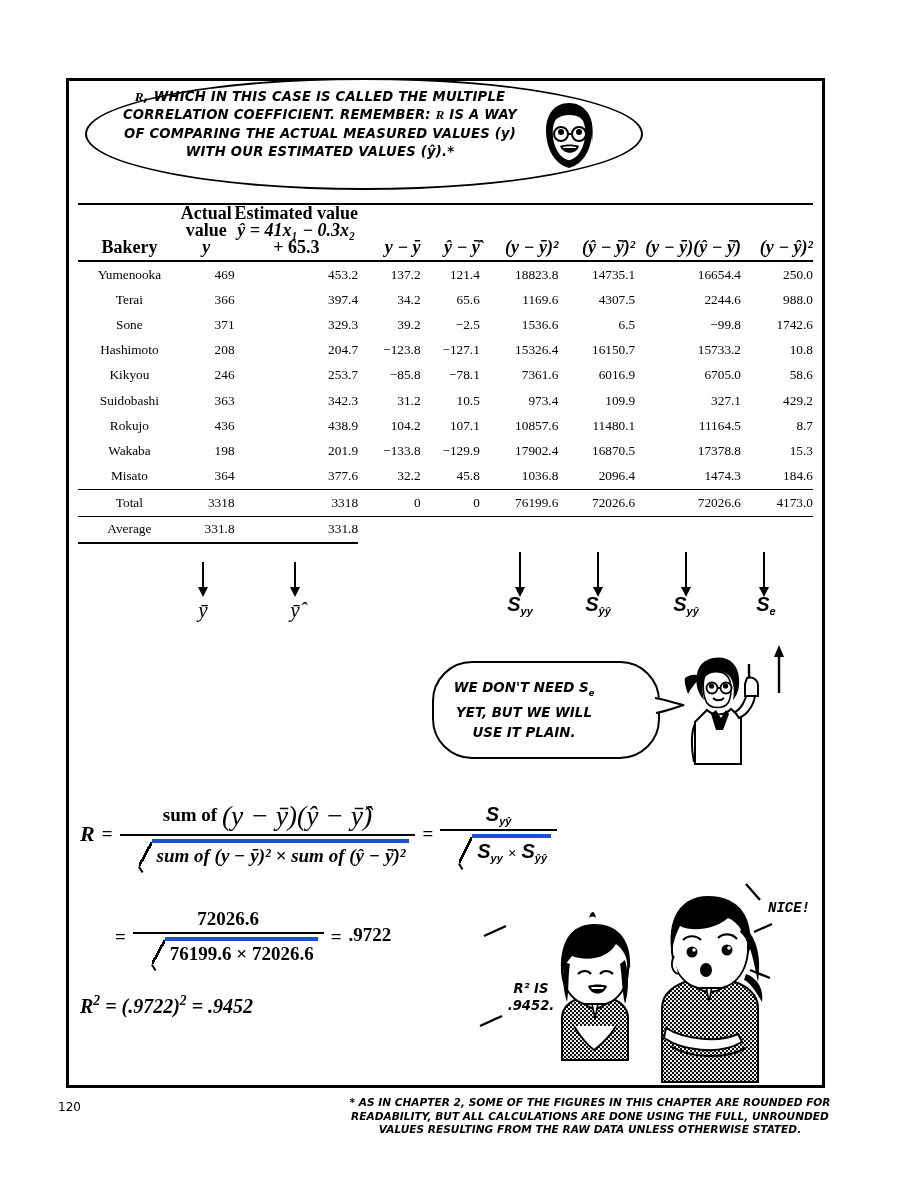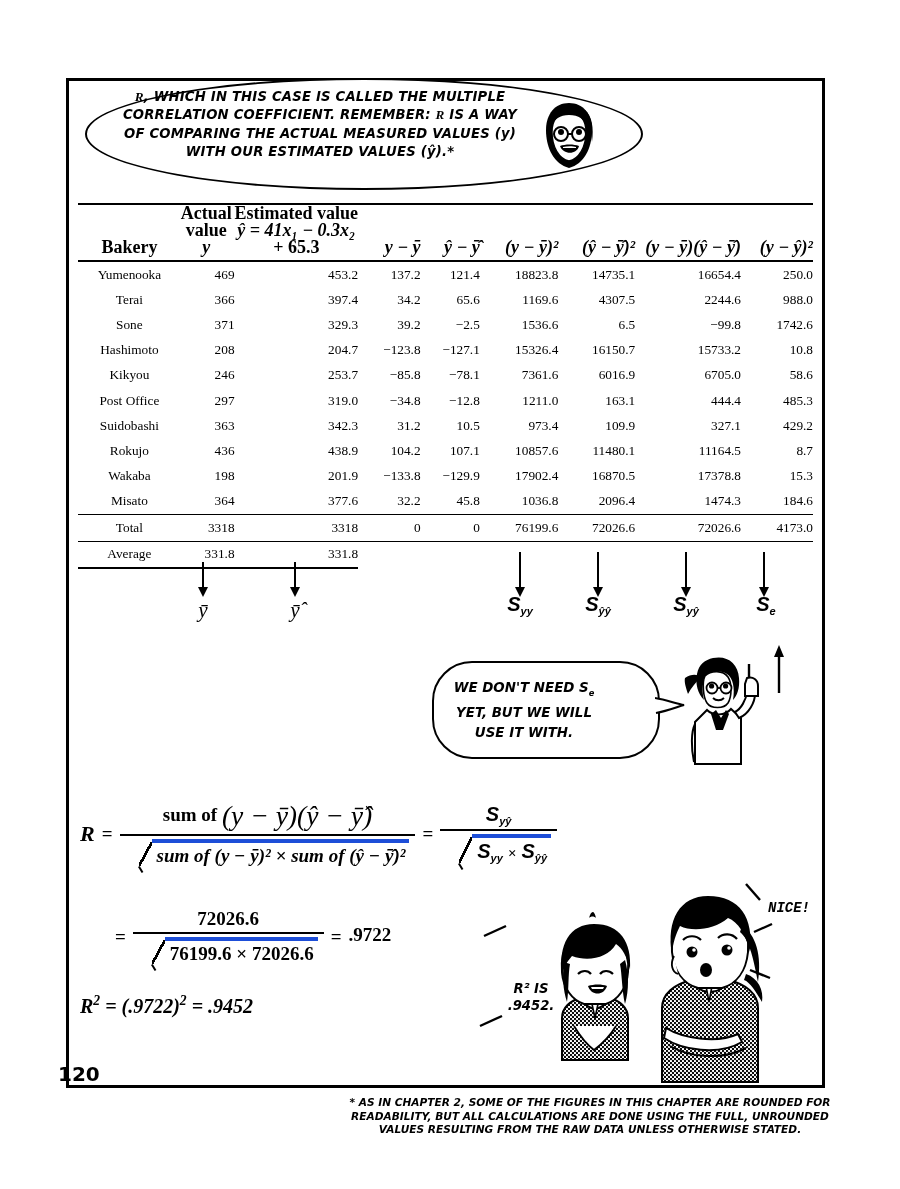--- a/index.html
+++ b/index.html
@@ -308,24 +308,24 @@
     text-align: center;
     font-family: "DejaVu Sans", sans-serif;
     font-weight: bold;
     font-style: italic;
     font-size: 10.6px;
     line-height: 13.6px;
   }
   #page-number {
     position: absolute;
     left: 58px;
-    top: 1062px;
+    top: 1100px;
     font-family: "DejaVu Sans", sans-serif;
-    font-weight: bold;
-    font-size: 20px;
+    font-weight: normal;
+    font-size: 12px;
   }
   .ovl { fill: #000; }
 </style>
 </head>
 <body>
 
 <div id="page-frame"></div>
 
 <div id="bubble-top"></div>
 <div id="bubble-top-text">
@@ -426,31 +426,20 @@
         <td class="c-num w-y">246</td>
         <td class="c-num w-yhat">253.7</td>
         <td class="c-num w-d1">−85.8</td>
         <td class="c-num w-d2">−78.1</td>
         <td class="c-num w-s1">7361.6</td>
         <td class="c-num w-s2">6016.9</td>
         <td class="c-num w-s3">6705.0</td>
         <td class="c-num w-s4">58.6</td>
       </tr>
       <tr class="body-row">
-        <td class="c-name">Post Office</td>
-        <td class="c-num w-y">297</td>
-        <td class="c-num w-yhat">319.0</td>
-        <td class="c-num w-d1">−34.8</td>
-        <td class="c-num w-d2">−12.8</td>
-        <td class="c-num w-s1">1211.0</td>
-        <td class="c-num w-s2">163.1</td>
-        <td class="c-num w-s3">444.4</td>
-        <td class="c-num w-s4">485.3</td>
-      </tr>
-      <tr class="body-row">
         <td class="c-name">Suidobashi</td>
         <td class="c-num w-y">363</td>
         <td class="c-num w-yhat">342.3</td>
         <td class="c-num w-d1">31.2</td>
         <td class="c-num w-d2">10.5</td>
         <td class="c-num w-s1">973.4</td>
         <td class="c-num w-s2">109.9</td>
         <td class="c-num w-s3">327.1</td>
         <td class="c-num w-s4">429.2</td>
       </tr>
@@ -537,21 +526,21 @@
 
 <div id="bubble-mid"></div>
 <svg id="bubble-mid-tail" viewBox="0 0 30 22">
   <path d="M0 4 C12 6 22 10 29 11 C22 13 12 17 1 19" fill="#fff" stroke="#000" stroke-width="2.2"></path>
 </svg>
 <div id="bubble-mid-text">
   <div>
     <span>WE DON'T NEED S</span><span class="sub">e</span>
   </div>
   <div>YET, BUT WE WILL</div>
-  <div>USE IT WITH.</div>
+  <div>USE IT PLAIN.</div>
 </div>
 
 <svg id="avatar-mid" viewBox="0 0 80 118">
   <path class="ovl" d="M30 6 C44 3 55 11 56 26 C57 36 54 44 50 48 C52 36 50 26 44 22 C36 17 26 19 22 26 C19 32 19 40 21 48 C15 42 12 32 14 22 C16 12 22 8 30 6 Z"></path>
   <path d="M22 24 C28 18 40 18 45 25 C49 31 49 44 45 51 C41 57 28 57 24 51 C20 45 19 30 22 24 Z" fill="#fff" stroke="#000" stroke-width="1.6"></path>
   <path class="ovl" d="M2 26 C8 22 14 22 18 25 C13 30 8 36 5 42 C3 36 1 30 2 26 Z"></path>
   <circle cx="29" cy="36" r="5.5" fill="#fff" stroke="#000" stroke-width="1.8"></circle>
   <circle cx="43" cy="36" r="5.5" fill="#fff" stroke="#000" stroke-width="1.8"></circle>
   <line x1="34.5" y1="36" x2="37.5" y2="36" stroke="#000" stroke-width="1.8"></line>
   <path class="ovl" d="M26 34 a2.6 2.6 0 1 0 5.2 0 a2.6 2.6 0 1 0 -5.2 0"></path>

